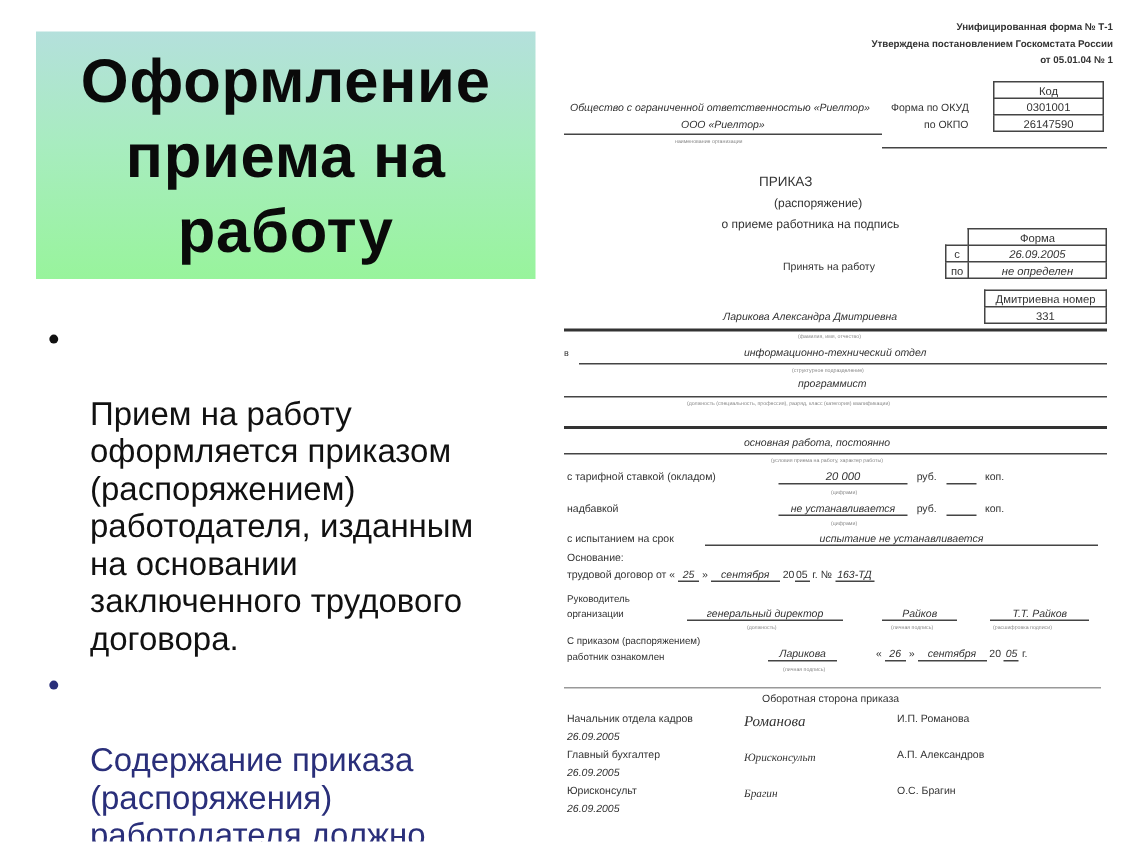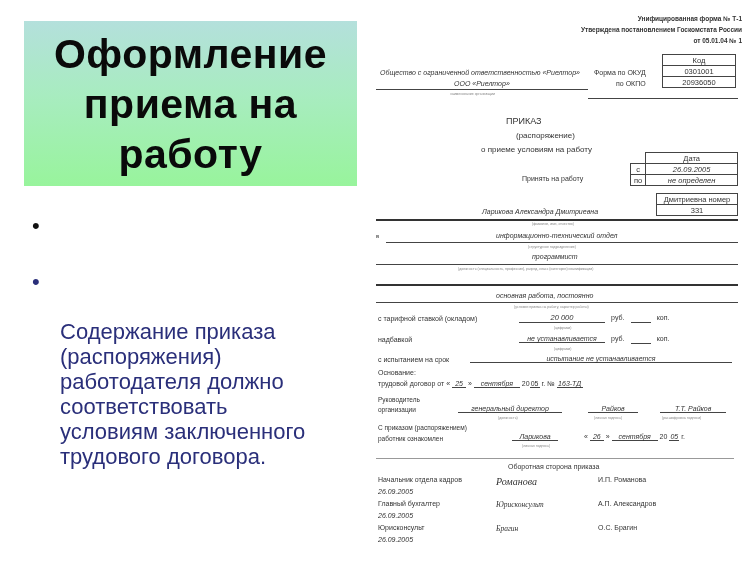--- a/index.html
+++ b/index.html
@@ -40,20 +40,27 @@
 
 <div class="title-box">
   <div class="t">Оформление
 приема на
 работу</div>
 </div>
 
 <div class="bullets">
   <div class="bullet b1">
     <span class="dot">•</span>
+    <span>Прием на работу
+оформляется приказом
+(распоряжением)
+работодателя, изданным
+на основании
+заключенного трудового
+договора.</span>
   </div>
   <div class="bullet b2">
     <span class="dot">•</span>
     <span>Содержание приказа
 (распоряжения)
 работодателя должно
 соответствовать
 условиям заключенного
 трудового договора.</span>
   </div>
@@ -73,37 +80,37 @@
   <div class="abs" style="left:244px; top:80px; font-size:7px;">по ОКПО</div>
   <table class="box" style="left:290px; top:54px; width:74px;">
     <tbody>
         <tr>
           <td>Код</td>
         </tr>
     <tr>
           <td>0301001</td>
         </tr>
     <tr>
-          <td>20936050</td>
+          <td>26147590</td>
         </tr>
   </tbody>
     </table>
   <div class="line" style="left:216px; top:98px; width:150px;"></div>
 
 
   <div class="abs bold" style="left:134px; top:116px; font-size:9px;">ПРИКАЗ</div>
   <div class="abs bold" style="left:144px; top:131px; font-size:8px;">(распоряжение)</div>
-  <div class="abs bold" style="left:109px; top:145px; font-size:8px;">о приеме условиям на работу</div>
+  <div class="abs bold" style="left:109px; top:145px; font-size:8px;">о приеме работника на подпись</div>
 
   <div class="abs bold" style="left:150px; top:175px; font-size:7px;">Принять на работу</div>
   <table class="box" style="left:258px; top:152px; width:108px;">
     <tbody>
         <tr>
           <td style="border:none;"></td>
-          <td>Дата</td>
+          <td>Форма</td>
         </tr>
     <tr>
       <td style="width:14px;">с</td>
       <td class="ital">26.09.2005</td>
     </tr>
     <tr>
       <td>по</td>
       <td class="ital">не определен</td>
     </tr>
   </tbody>

